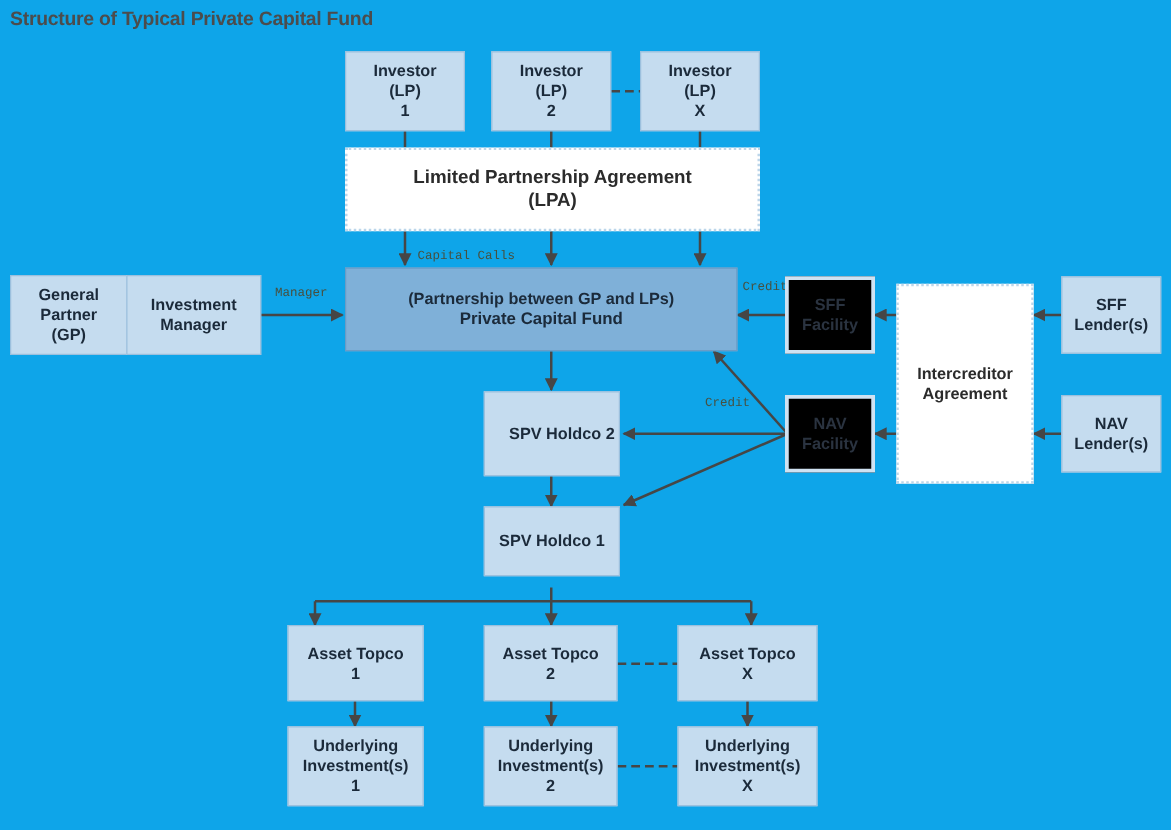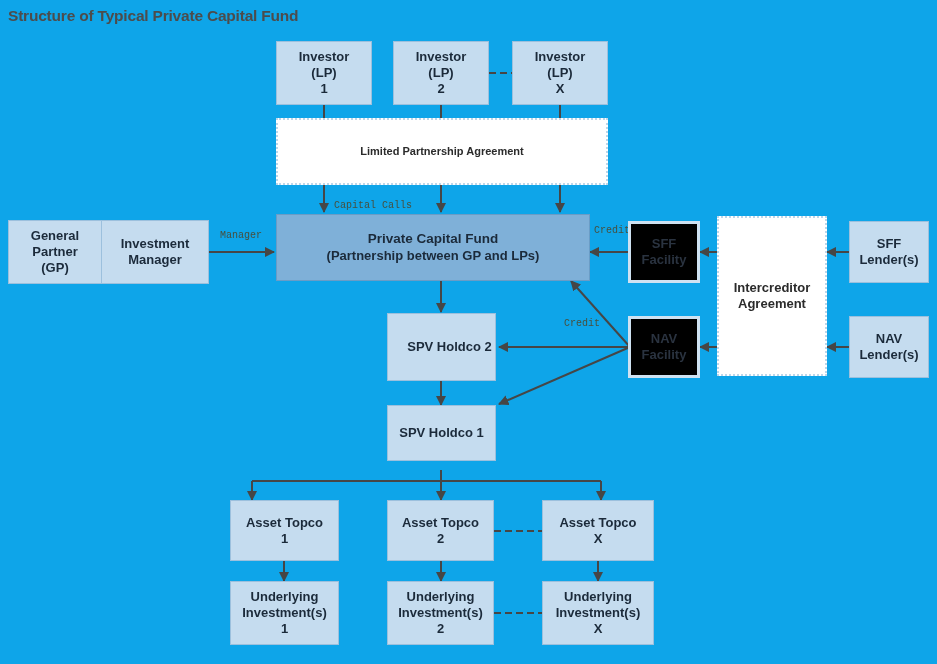--- a/index.html
+++ b/index.html
@@ -58,21 +58,21 @@
     background: #7fb0d8;
     border: 1px solid #6a9cc6;
     font-size: 13.5px;
     font-weight: bold;
   }
   .n-fund .sub { font-weight: bold; font-size: 13px; }
   
   .n-dotted {
     background: #ffffff;
     border: 2px dotted #bcd6ea;
-    font-size: 11px;
+    font-size: 15px;
     font-weight: bold;
     color: #2b2b2b;
   }
   .n-dotted.small { font-size: 13px; }
   
   .n-facility {
     background: #000000;
     border: 3px solid #cfe2f2;
     font-size: 13px;
     font-weight: bold;
@@ -174,60 +174,61 @@
     <span class="lines">
       <span class="ln">Investor</span>
       <span class="ln">(LP)</span>
       <span class="ln">X</span>
     </span>
   </div>
 
   <div class="node n-dotted" style="left:276px; top:118px; width:332px; height:67px;">
     <span class="lines">
       <span class="ln">Limited Partnership Agreement</span>
+      <span class="ln">(LPA)</span>
     </span>
   </div>
 
   <div class="node n-light" style="left:8px; top:220px; width:94px; height:64px;">
     <span class="lines">
       <span class="ln">General</span>
       <span class="ln">Partner</span>
       <span class="ln">(GP)</span>
     </span>
   </div>
 
   <div class="node n-light" style="left:101px; top:220px; width:108px; height:64px;">
     <span class="lines">
       <span class="ln">Investment</span>
       <span class="ln">Manager</span>
     </span>
   </div>
 
   <div class="node n-fund" style="left:276px; top:214px; width:314px; height:67px;">
     <span class="lines">
+      <span class="ln sub">(Partnership between GP and LPs)</span>
       <span class="ln">Private Capital Fund</span>
-      <span class="ln sub">(Partnership between GP and LPs)</span>
     </span>
   </div>
 
   <div class="node n-facility" style="left:628px; top:221px; width:72px; height:62px;">
     <span class="lines">
       <span class="ln">SFF</span>
       <span class="ln">Facility</span>
     </span>
   </div>
 
   <div class="node n-facility" style="left:628px; top:316px; width:72px; height:62px;">
     <span class="lines">
       <span class="ln">NAV</span>
       <span class="ln">Facility</span>
     </span>
   </div>
 
-  <div class="node n-dotted small" style="left:717px; top:216px; width:110px; height:160px;">
+  <div class="node n-dotted small" style="left:717px; top:227px; width:110px; height:160px;">
     <span class="lines">
       <span class="ln">Intercreditor</span>
       <span class="ln">Agreement</span>
     </span>
   </div>
 
   <div class="node n-light" style="left:849px; top:221px; width:80px; height:62px;">
     <span class="lines">
       <span class="ln">SFF</span>
       <span class="ln">Lender(s)</span>

